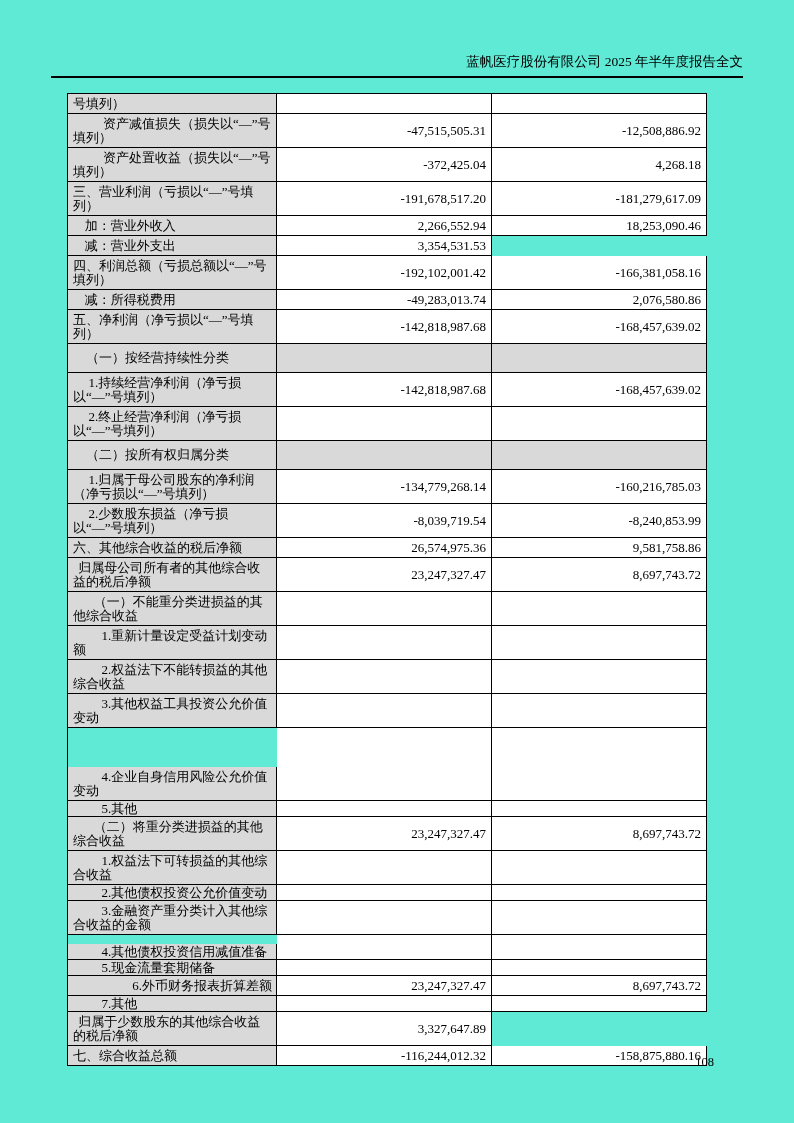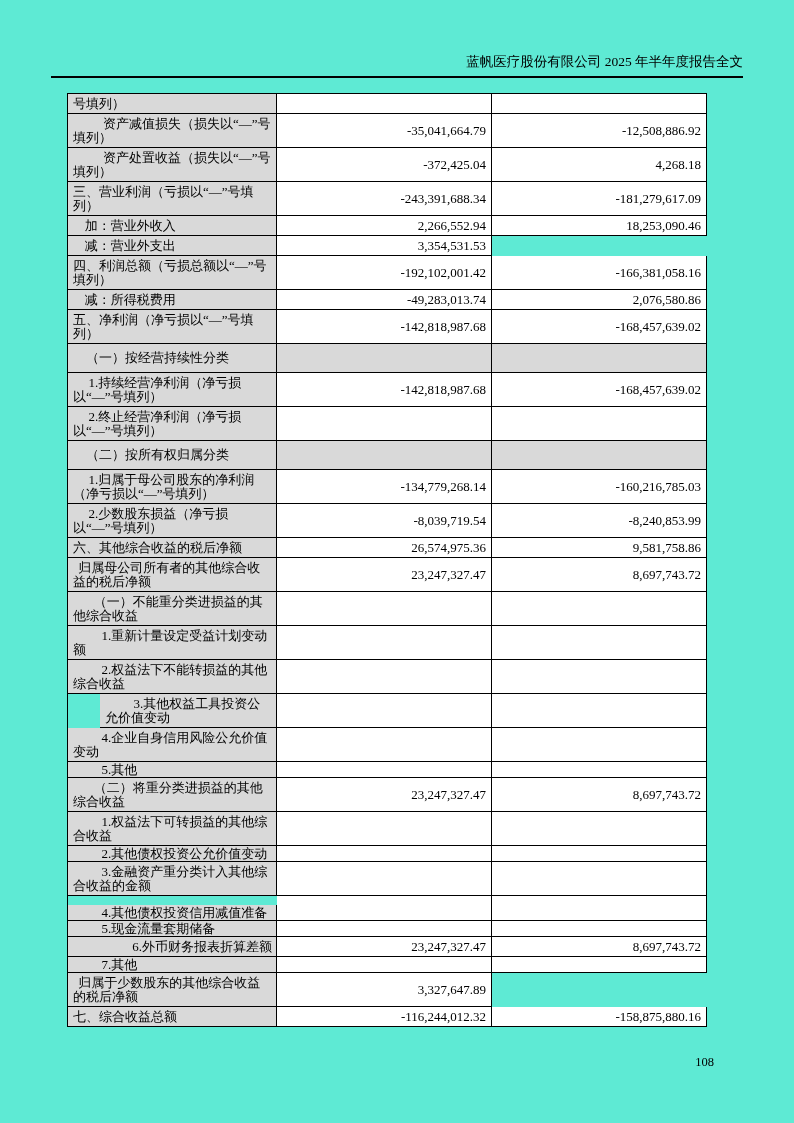--- a/index.html
+++ b/index.html
@@ -59,31 +59,31 @@
   <div class="header">蓝帆医疗股份有限公司 2025 年半年度报告全文</div>
 
   <div class="tbl">
       <div class="row">
         <div class="cell label" style="text-indent: 0em;">号填列）</div>
         <div class="cell val"></div>
         <div class="cell val"></div>
       </div>
       <div class="row">
         <div class="cell label" style="text-indent: 2.3em;">资产减值损失（损失以“—”号填列）</div>
-        <div class="cell val">-35,041,664.79</div>
+        <div class="cell val">-47,515,505.31</div>
         <div class="cell val">-12,508,886.92</div>
       </div>
       <div class="row">
         <div class="cell label" style="text-indent: 2.3em;">资产处置收益（损失以“—”号填列）</div>
         <div class="cell val">-372,425.04</div>
         <div class="cell val">4,268.18</div>
       </div>
       <div class="row">
         <div class="cell label" style="text-indent: 0em;">三、营业利润（亏损以“—”号填列）</div>
-        <div class="cell val">-243,391,688.34</div>
+        <div class="cell val">-191,678,517.20</div>
         <div class="cell val">-181,279,617.09</div>
       </div>
       <div class="row">
         <div class="cell label" style="text-indent: 0.9em;">加：营业外收入</div>
         <div class="cell val">2,266,552.94</div>
         <div class="cell val">18,253,090.46</div>
       </div>
       <div class="row">
         <div class="cell label" style="text-indent: 0.9em;">减：营业外支出</div>
         <div class="cell val">3,354,531.53</div>
@@ -152,26 +152,26 @@
         <div class="cell label" style="text-indent: 2.2em;">1.重新计量设定受益计划变动额</div>
         <div class="cell val"></div>
         <div class="cell val"></div>
       </div>
       <div class="row">
         <div class="cell label" style="text-indent: 2.2em;">2.权益法下不能转损益的其他综合收益</div>
         <div class="cell val"></div>
         <div class="cell val"></div>
       </div>
       <div class="row">
-        <div class="cell label" style="text-indent: 2.2em; margin-left: 32px;">3.其他权益工具投资公允价值变动</div>
-        <div class="cell val"></div>
-        <div class="cell val"></div>
-      </div>
-      <div class="row">
-        <div class="cell label" style="text-indent: 2.2em;">4.企业自身信用风险公允价值变动</div>
+        <div class="cell label" style="text-indent: 2.2em;">3.其他权益工具投资公允价值变动</div>
+        <div class="cell val"></div>
+        <div class="cell val"></div>
+      </div>
+      <div class="row">
+        <div class="cell label" style="text-indent: 2.2em; margin-top: 39px;">4.企业自身信用风险公允价值变动</div>
         <div class="cell val"></div>
         <div class="cell val"></div>
       </div>
       <div class="row tight">
         <div class="cell label" style="text-indent: 2.2em;">5.其他</div>
         <div class="cell val"></div>
         <div class="cell val"></div>
       </div>
       <div class="row">
         <div class="cell label" style="text-indent: 1.6em;">（二）将重分类进损益的其他综合收益</div>

